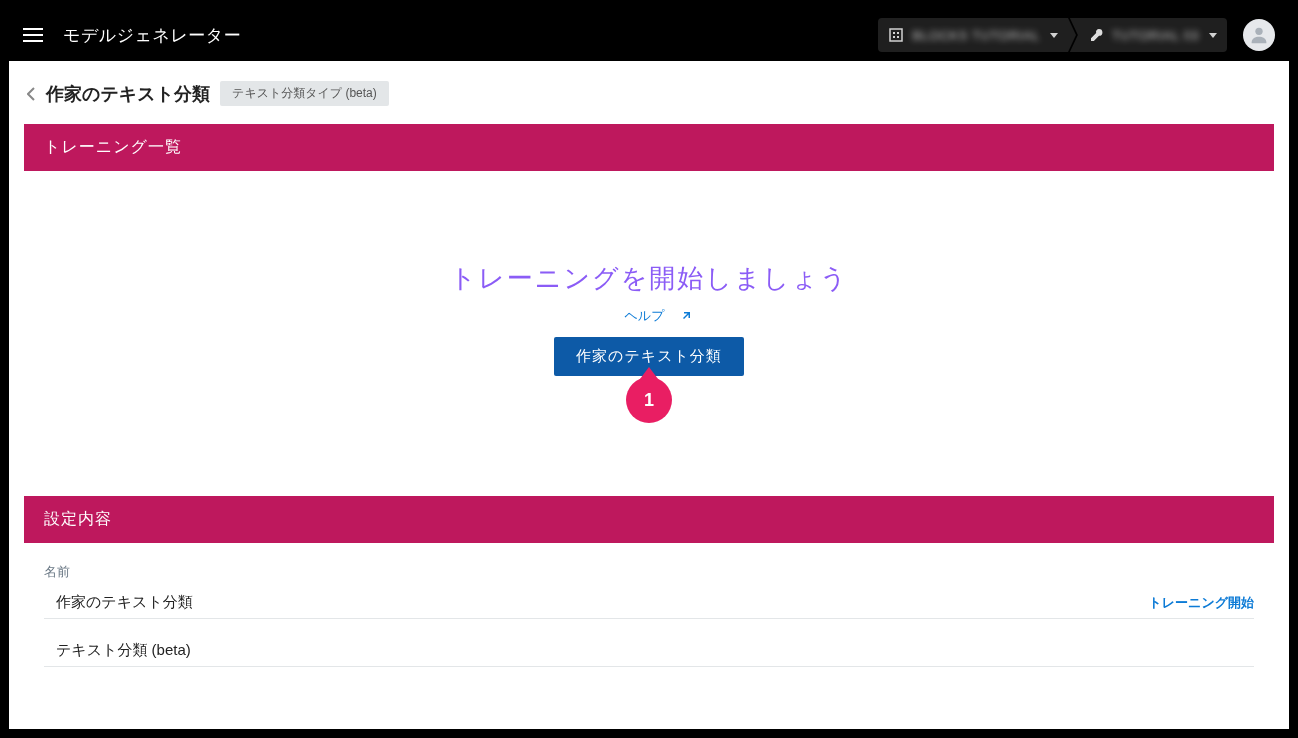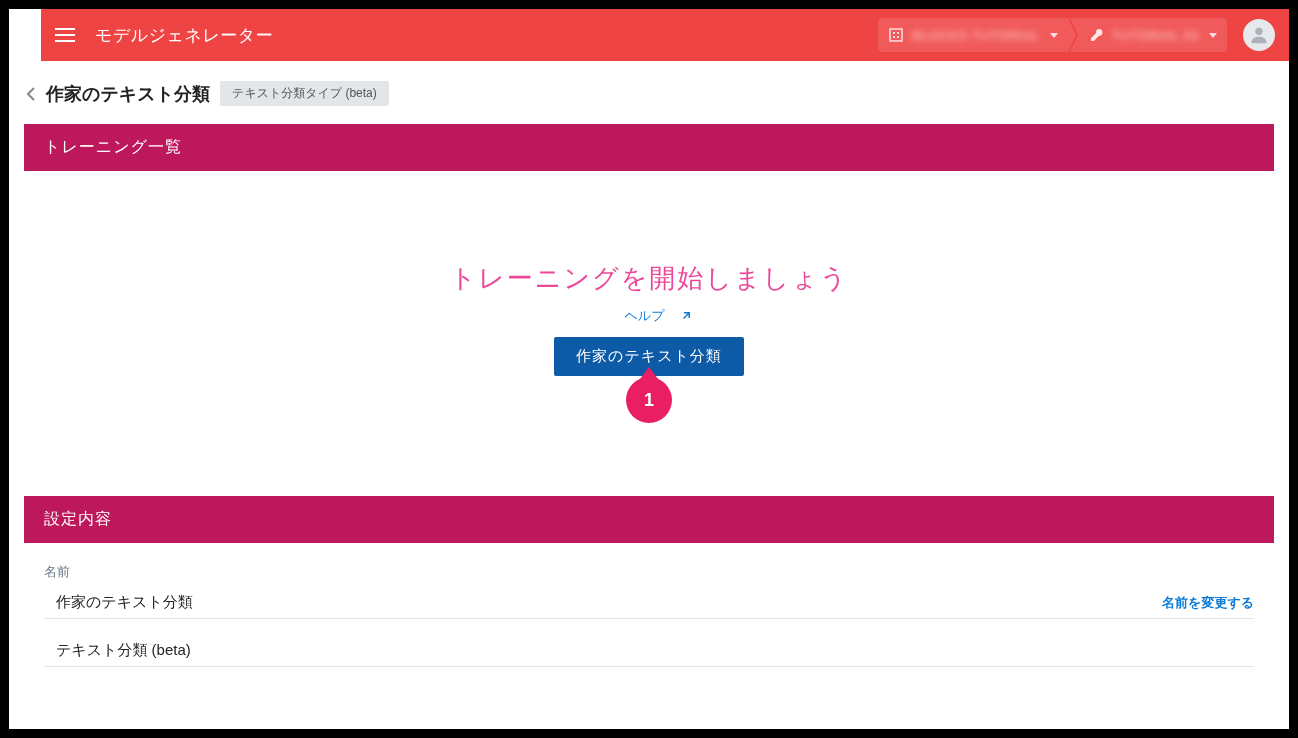--- a/index.html
+++ b/index.html
@@ -11,27 +11,26 @@
       overflow: hidden;
     }
     .app-frame {
       position: absolute;
       top: 9px; left: 9px; right: 9px; bottom: 9px;
       background: #fff;
       overflow: hidden;
     }
     
     .header {
-      background: #ef4444;
+      background: #000000;
       height: 52px;
       display: flex;
       align-items: center;
       padding: 0 14px;
       color: #fff;
-      margin-left: 32px;
     }
     .menu-icon {
       width: 24px; height: 24px;
       display: flex; flex-direction: column;
       justify-content: center; gap: 4px;
       margin-right: 16px;
       cursor: pointer;
     }
     .menu-icon span {
       display: block; height: 2px; background: #fff; width: 20px;
@@ -132,21 +131,21 @@
       letter-spacing: 1px;
     }
 
     .training-empty {
       text-align: center;
       padding: 90px 0 120px;
       position: relative;
     }
     .empty-heading {
       font-size: 26px;
-      color: #ec4899;
+      color: #8b5cf6;
       font-weight: 300;
       letter-spacing: 2px;
       margin-bottom: 10px;
     }
     .help-link {
       color: #0d7bd6;
       font-size: 13px;
       display: inline-flex; align-items: center; gap: 16px;
       cursor: pointer;
       margin-bottom: 12px;
@@ -296,21 +295,21 @@
     </div>
 
     <div class="section-header">設定内容</div>
 
     <div class="settings-body">
 
       <div class="field">
         <div class="field-label">名前</div>
         <div class="field-row">
           <div class="field-value">作家のテキスト分類</div>
-          <a class="field-action">名前を変更する</a>
+          <a class="field-action">トレーニング開始</a>
         </div>
       </div>
 
       <div class="field">
         <div class="field-row">
           <div class="field-value">テキスト分類 (beta)</div>
         </div>
       </div>
 
     </div>

